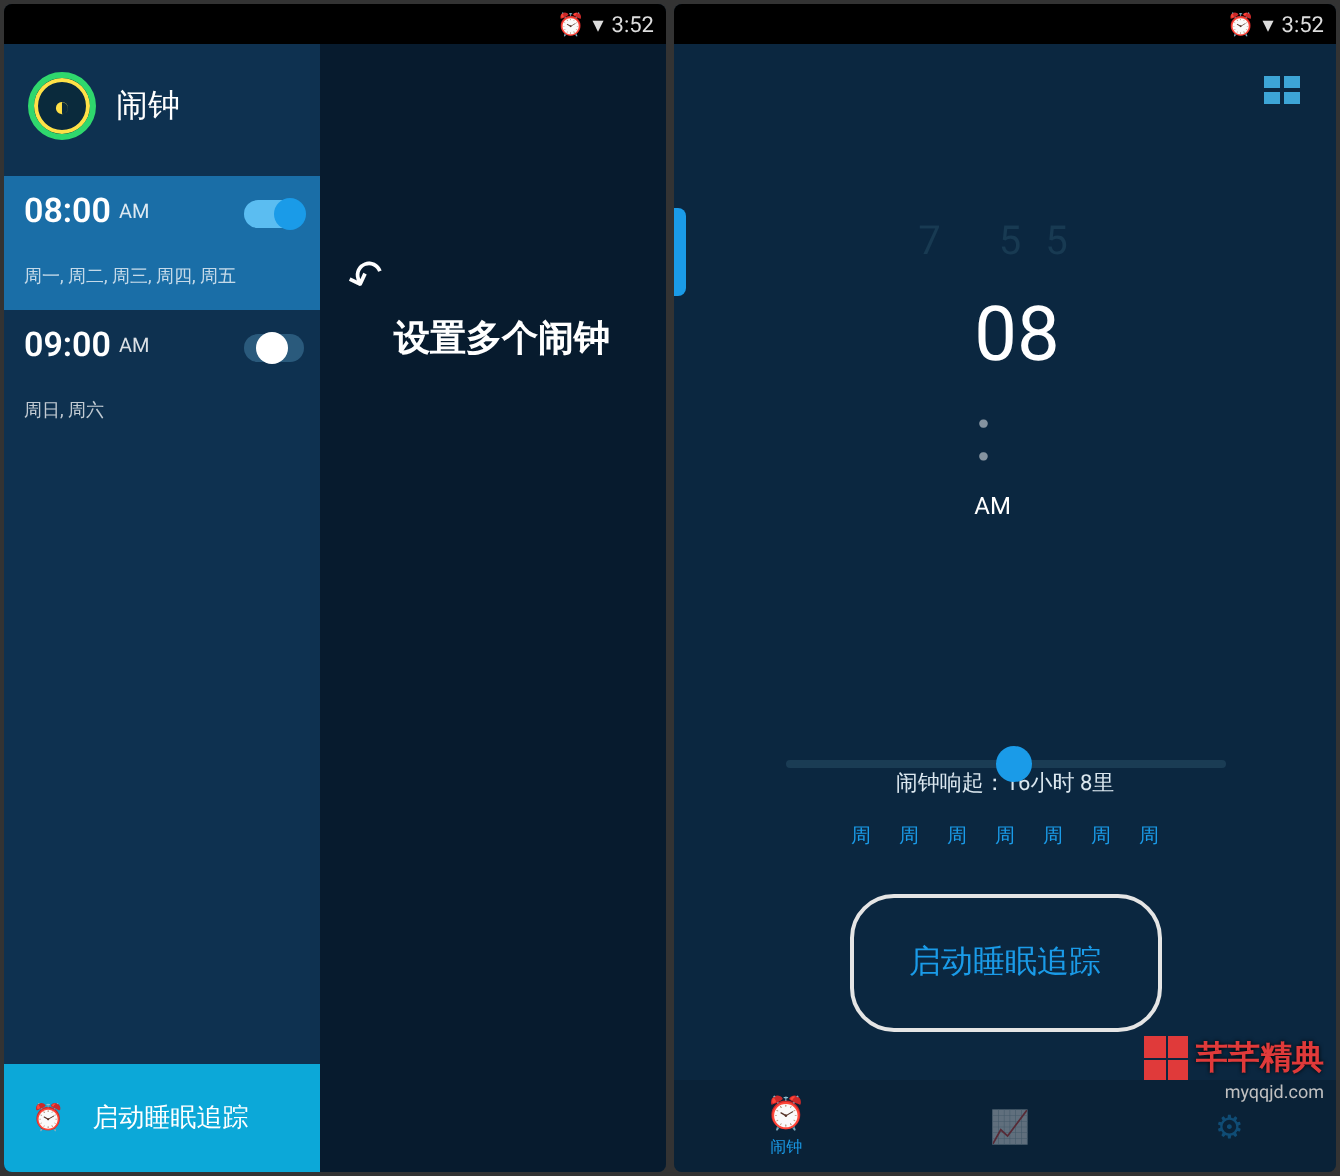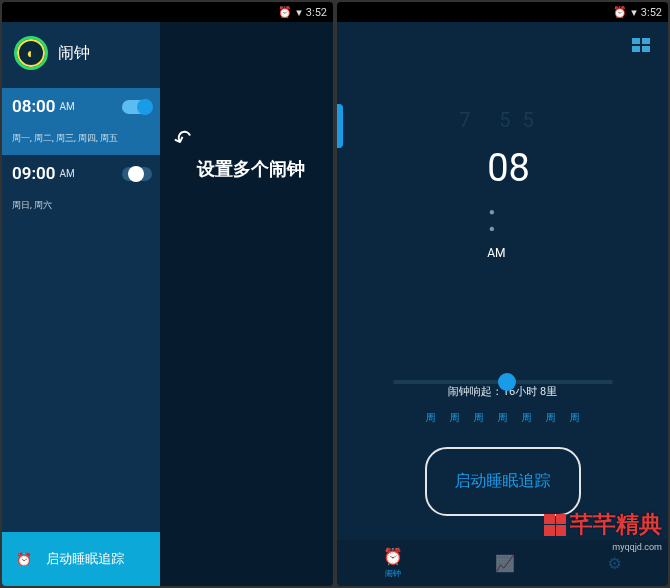--- a/index.html
+++ b/index.html
@@ -143,23 +143,23 @@
 .sub-text{font-size:9px;color:#7a94a6;margin-top:10px;}
 .bottom-nav{
   margin-top:auto;width:100%;height:46px;display:flex;justify-content:space-around;align-items:center;
   background:rgba(10,30,46,.5);color:#1a9be8;
 }
 .bottom-nav .nav-item{display:flex;flex-direction:column;align-items:center;font-size:8px;gap:2px;}
 .bottom-nav .nav-item.dim{opacity:.35;}
 .bottom-nav .ic{font-size:16px;}
 .watermark{
   position:absolute;right:6px;bottom:46px;
-  font-size:23px;font-weight:700;color:#e03a3a;
+  font-size:16px;font-weight:700;color:#e03a3a;
   text-shadow:0 0 2px #000;pointer-events:none;
-  display:flex;align-items:center;gap:4px;
+  display:flex;align-items:flex-end;gap:4px;
 }
 .watermark .sq{display:inline-grid;grid-template-columns:1fr 1fr;gap:1px;width:22px;height:22px;}
 .watermark .sq span{background:#e03a3a;}
 .watermark-sub{position:absolute;right:6px;bottom:34px;font-size:9px;color:#c0c0c0;pointer-events:none;margin-left:28px;}
 </style>
 </head>
 <body>
 
 <div class="phone">
   <div class="statusbar">

